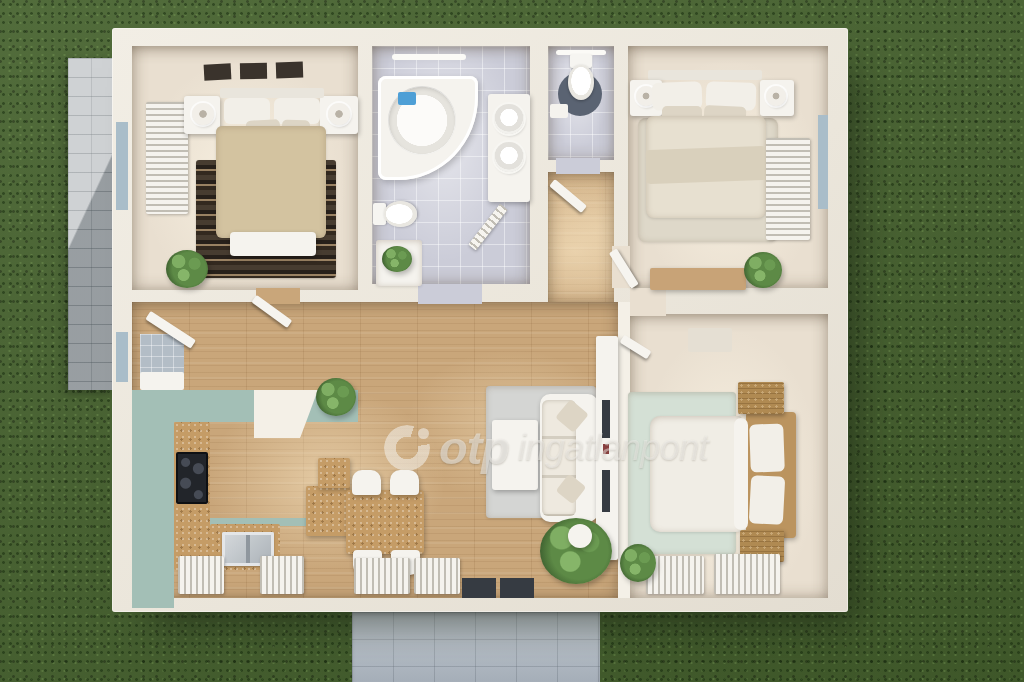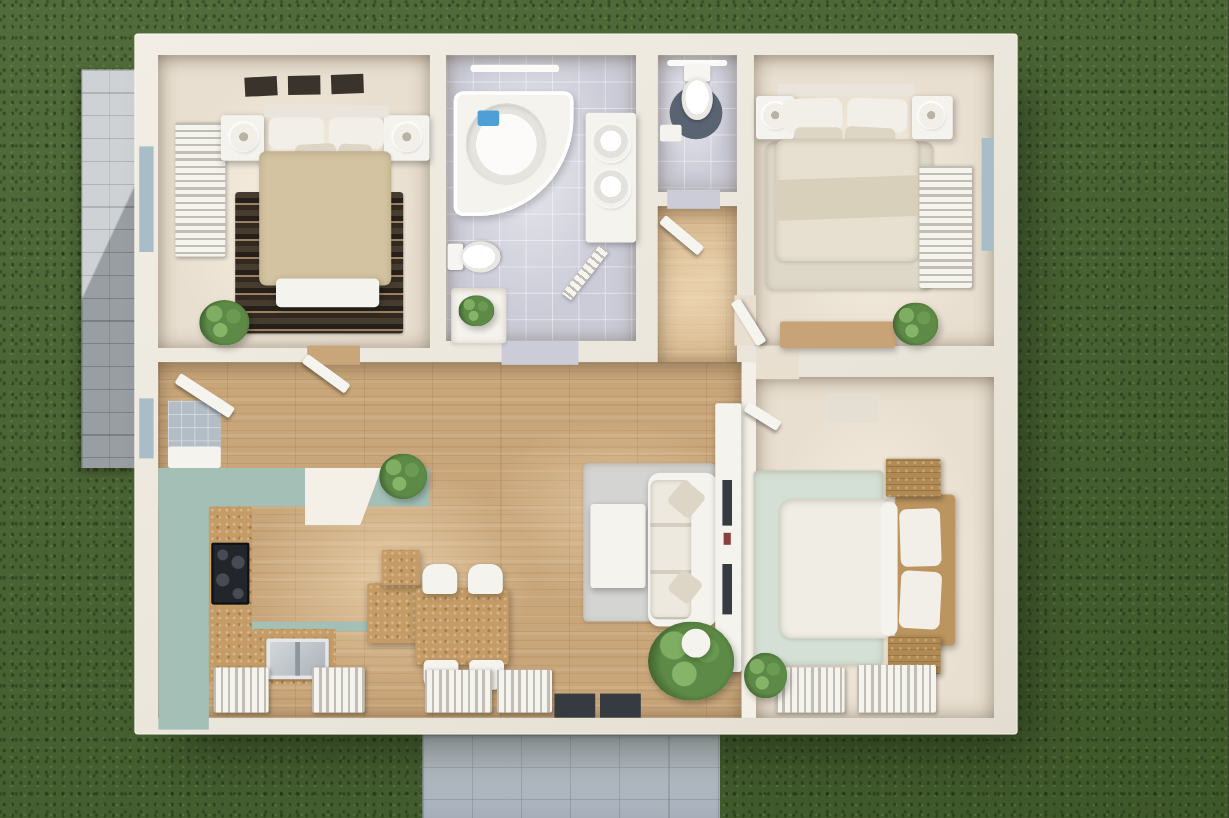--- a/index.html
+++ b/index.html
@@ -238,13 +238,21 @@
       <div class="f" style="left: 750px; top: 424px; width: 34px; height: 48px; background-color: rgb(242, 239, 232); border-radius: 6px; transform: rotate(-2deg);"></div>
       <div class="f" style="left: 750px; top: 476px; width: 34px; height: 48px; background-color: rgb(242, 239, 232); border-radius: 6px; transform: rotate(3deg);"></div>
       <div class="f wood-dark" style="left: 738px; top: 382px; width: 46px; height: 32px;"></div>
       <div class="f wood-dark" style="left: 740px; top: 530px; width: 44px; height: 32px;"></div>
       <div class="f slat-v" style="left: 646px; top: 556px; width: 58px; height: 38px; background-color: rgb(245, 243, 238);"></div>
       <div class="f slat-v" style="left: 714px; top: 554px; width: 66px; height: 40px; background-color: rgb(245, 243, 238);"></div>
       <div class="f plant" style="left: 620px; top: 544px; width: 36px; height: 38px;"></div>
       <div class="f leaf" style="left: 622px; top: 334px; width: 32px; height: 9px; background-color: rgb(246, 244, 239); transform: rotate(32deg);"></div>
     </div>
 
+  <div class="watermark">
+    <span class="wm-logo">
+      <span class="ring"></span>
+      <span class="dot"></span>
+    </span>
+    <span class="wm-otp">otp</span>
+    <span class="wm-suffix">ingatlanpont</span>
+  </div>
 </div>
 
 </body></html>

